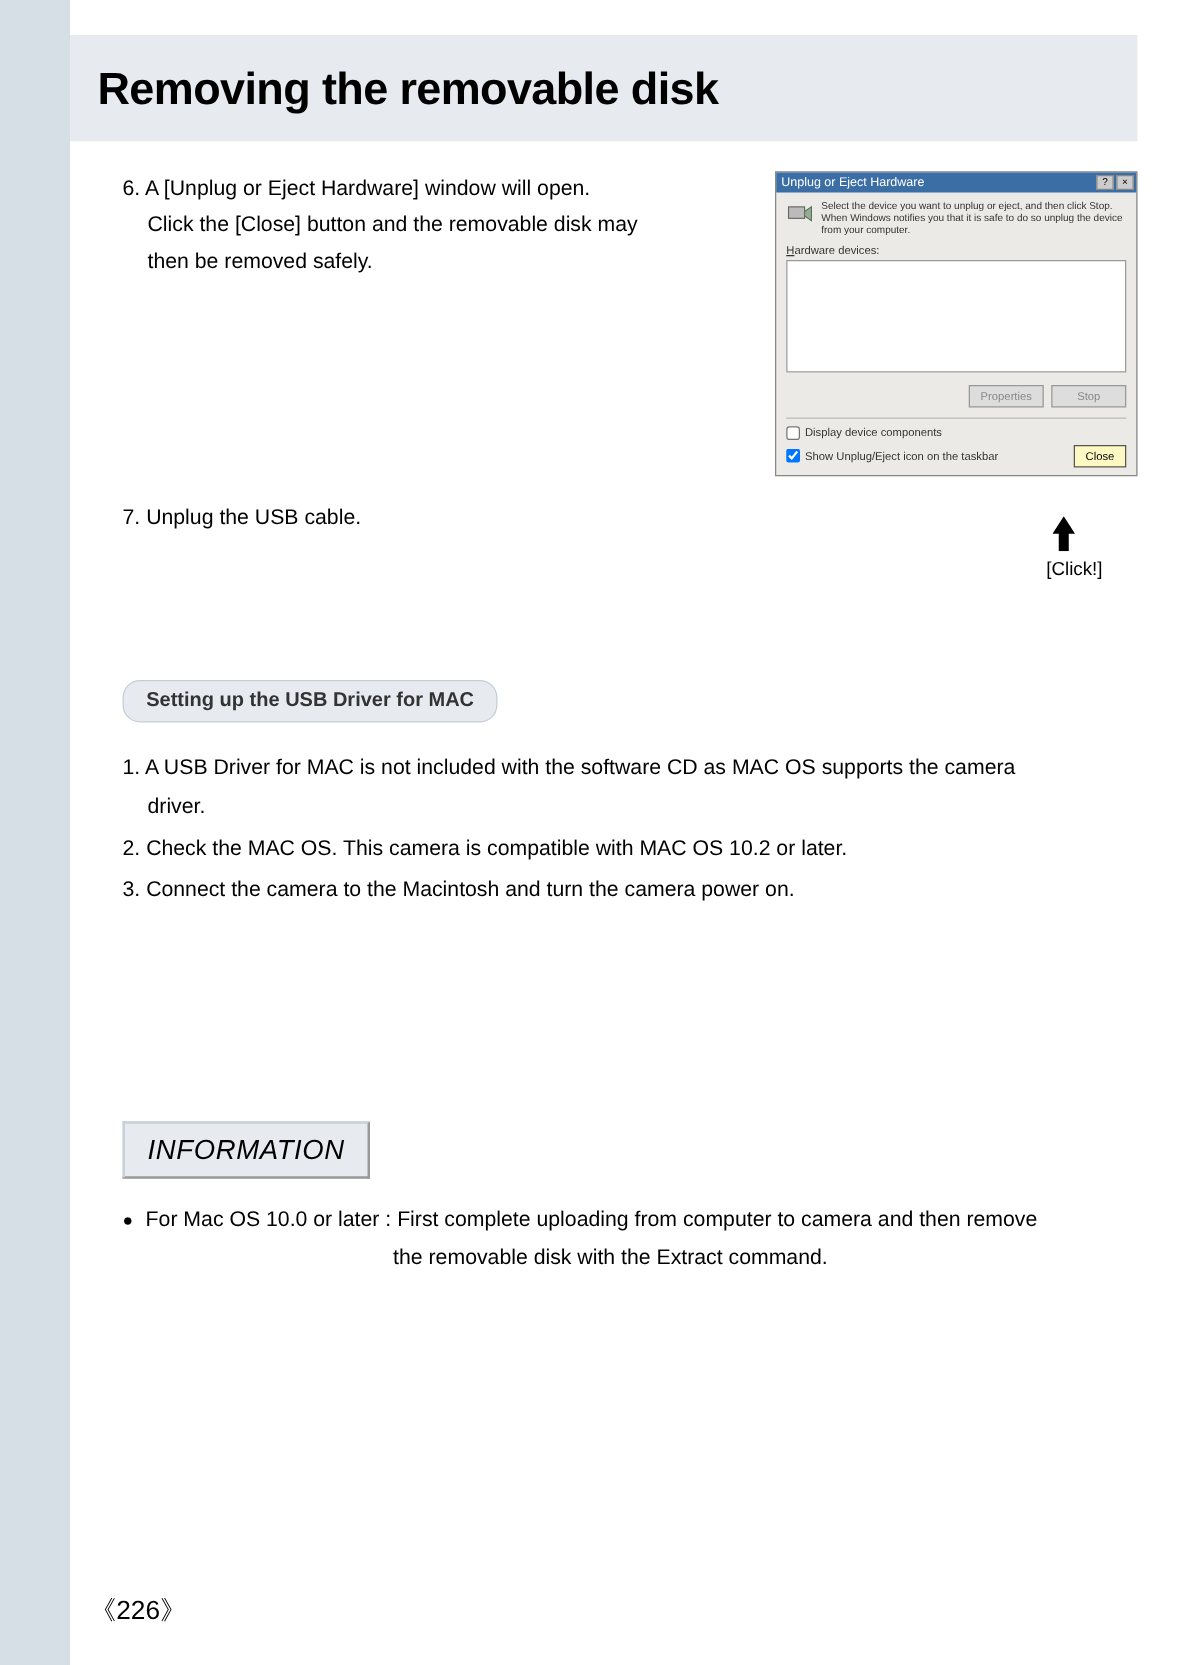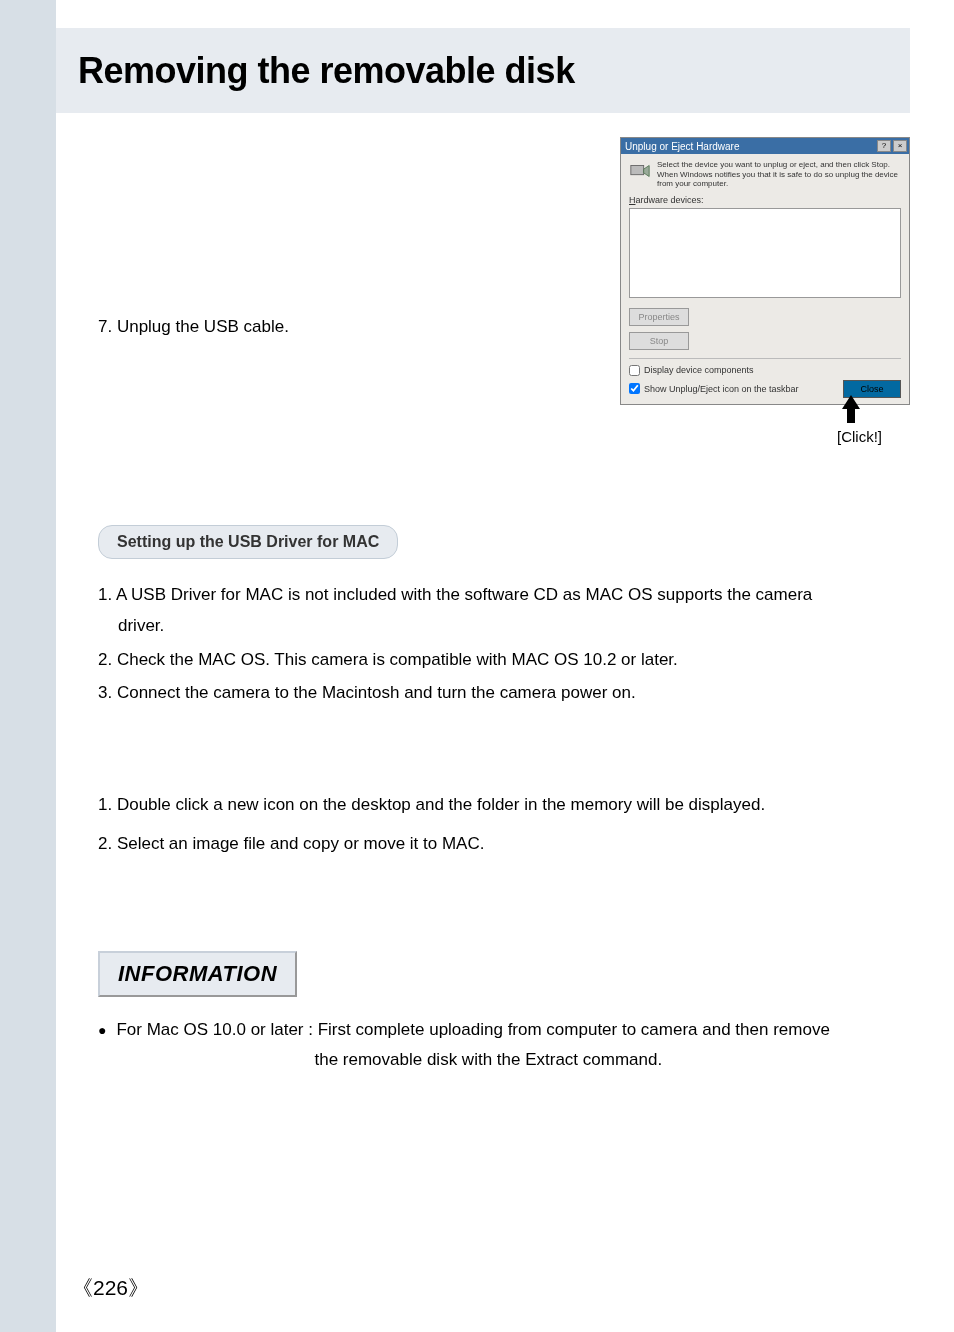--- a/index.html
+++ b/index.html
@@ -19,35 +19,35 @@
   .dlg-title-right { display: flex; gap: 2px; }
   .dlg-btn-sq { width: 14px; height: 12px; background: #ccc; border: 1px solid #888; font-size: 8px; text-align: center; line-height: 10px; color: #000; }
   .dlg-body { padding: 6px 8px; }
   .dlg-desc { display: flex; gap: 6px; margin-bottom: 6px; }
   .dlg-icon { width: 22px; height: 22px; flex-shrink: 0; }
   .dlg-icon svg { width: 100%; height: 100%; }
   .dlg-desc-text { font-size: 8px; line-height: 1.2; color: #333; }
   .dlg-label { font-size: 9px; margin-bottom: 3px; text-decoration: underline; text-decoration-color: transparent; }
   .dlg-label::first-letter { text-decoration: underline; }
   .dlg-list { width: 100%; height: 90px; background: #fff; border: 1px solid #999; margin-bottom: 10px; }
-  .dlg-row-btns { display: flex; justify-content: flex-end; gap: 6px; margin-bottom: 8px; flex-direction: column; }
+  .dlg-row-btns { display: flex; justify-content: flex-end; gap: 6px; margin-bottom: 8px; }
   .dlg-button { width: 60px; height: 18px; border: 1px solid #999; background: #ddd; font-size: 9px; color: #888; text-align: center; line-height: 16px; }
   .dlg-sep { height: 1px; background: #bbb; margin-bottom: 6px; }
   .dlg-check { display: flex; align-items: center; gap: 4px; font-size: 9px; margin-bottom: 4px; }
   .dlg-check input { width: 11px; height: 11px; }
-  .dlg-close-btn { width: 58px; height: 18px; border: 1px solid #555; background: #0369a1; font-size: 9px; text-align: center; line-height: 16px; color: #000; }
+  .dlg-close-btn { width: 42px; height: 18px; border: 1px solid #555; background: #fef9c3; font-size: 9px; text-align: center; line-height: 16px; color: #000; }
   .arrow-down { position: absolute; right: 20px; bottom: -22px; }
   .arrow-down svg { width: 18px; height: 28px; }
   .click-label { position: absolute; right: -2px; bottom: -40px; font-size: 15px; color: #000; }
   .sub-header { display: inline-block; background: #e7ebf0; border: 1px solid #c3cdd7; border-radius: 14px; padding: 7px 18px; font-size: 16px; font-weight: bold; color: #333; margin: 0 0 20px 0; }
   .sub-block { margin-top: 120px; }
   .sub-block-2 { margin-top: 80px; }
   .list { font-size: 17px; line-height: 1.85; color: #000; }
   .list .li { margin-bottom: 2px; }
-  .info-header { display: inline-block; background: #e7ebf0; border: 2px solid #c8d0da; border-right-color:#999; border-bottom-color:#999; padding: 8px 18px; font-size: 22px; font-weight: bold; font-style: italic; letter-spacing: 0.5px; margin-top: 90px; }
+  .info-header { display: inline-block; background: #e7ebf0; border: 2px solid #c8d0da; border-right-color:#999; border-bottom-color:#999; padding: 8px 18px; font-size: 22px; font-weight: normal; font-style: italic; letter-spacing: 0.5px; margin-top: 90px; }
   .info-list { margin-top: 18px; font-size: 17px; line-height: 1.75; }
   .info-li { display: flex; gap: 10px; }
   .bullet { font-size: 14px; line-height: 30px; }
   .info-text { flex: 1; }
   .info-indent { padding-left: 198px; }
   .page-num { position: absolute; left: 16px; bottom: 30px; font-size: 21px; color: #000; }
   .step7 { margin-top: 180px; font-size: 17px; }
 </style>
 </head>
 <body>
@@ -57,20 +57,25 @@
 <div class="page">
 
   <div class="title-bar">
     <h1>Removing the removable disk</h1>
   </div>
 
   <div class="content">
 
     <div class="row-a">
       <div class="col-text">
+        <div class="step">
+          <span>6. </span><span>A [Unplug or Eject Hardware] window will open.</span><br>
+          <span class="step-indent">Click the [Close] button and the removable disk may</span><br>
+          <span class="step-indent">then be removed safely.</span>
+        </div>
         <div class="step7">
           <span>7. </span><span>Unplug the USB cable.</span>
         </div>
       </div>
 
       <div class="dialog-wrap">
         <div class="dialog">
           <div class="dlg-title">
             <span>Unplug or Eject Hardware</span>
             <div class="dlg-title-right">
@@ -123,24 +128,20 @@
         <div class="li">
           <span>1. A USB Driver for MAC is not included with the software CD as MAC OS supports the camera</span><br>
           <span style="padding-left:20px;">driver.</span>
         </div>
         <div class="li">2. Check the MAC OS. This camera is compatible with MAC OS 10.2 or later.</div>
         <div class="li">3. Connect the camera to the Macintosh and turn the camera power on.</div>
       </div>
     </div>
 
     <div class="sub-block-2">
-      <div class="list">
-        <div class="li" style="margin-bottom:8px;">1. Double click a new icon on the desktop and the folder in the memory will be displayed.</div>
-        <div class="li">2. Select an image file and copy or move it to MAC.</div>
-      </div>
     </div>
 
     <div class="info-header">INFORMATION</div>
     <div class="info-list">
       <div class="info-li">
         <span class="bullet">●</span>
         <div class="info-text">
           <span>For Mac OS 10.0 or later : First complete uploading from computer to camera and then remove</span><br>
           <span class="info-indent">the removable disk with the Extract command.</span>
         </div>

